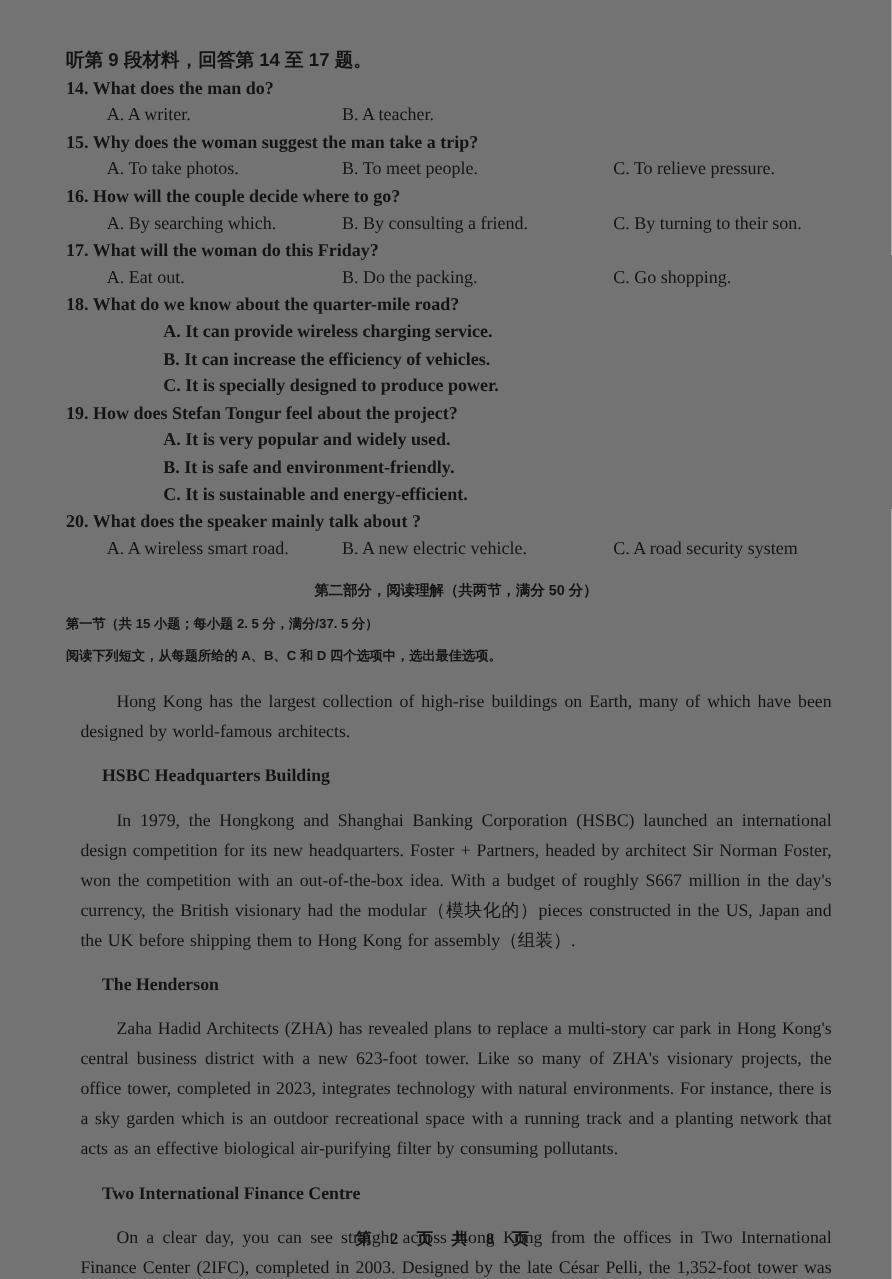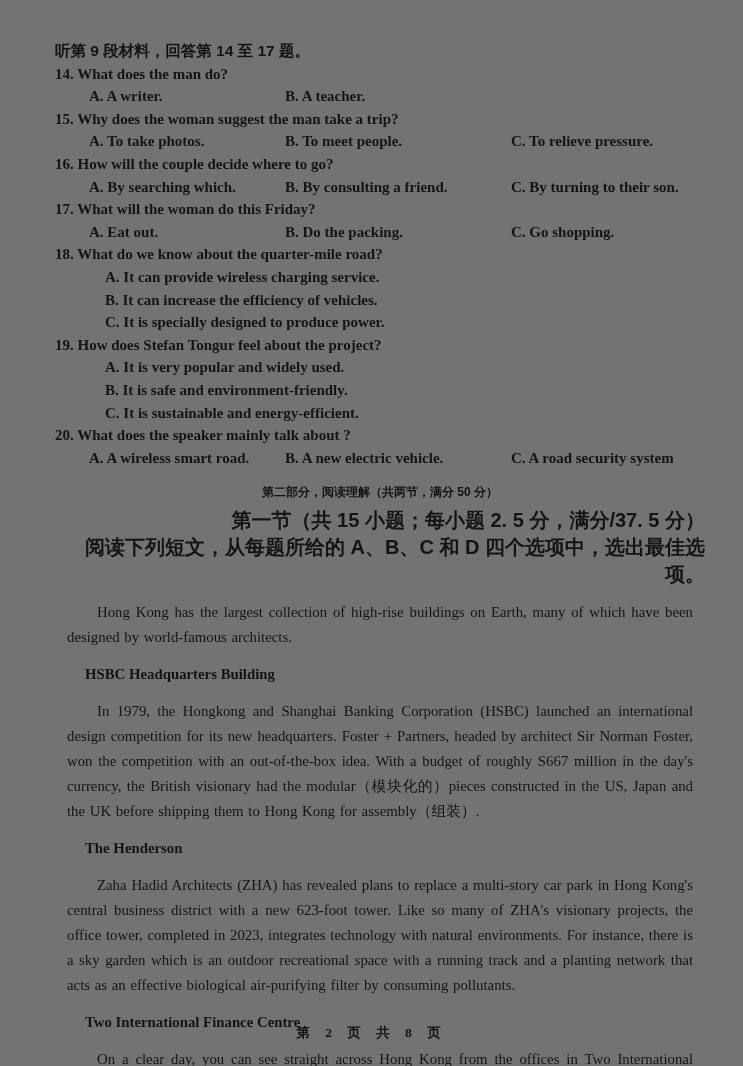--- a/index.html
+++ b/index.html
@@ -19,35 +19,35 @@
   .listening { line-height:22.6px; font-size:15px; }
   .cn-head {
     font-family:"Liberation Sans", sans-serif;
     font-weight:700; font-size:15.5px;
   }
   .q-text { font-weight:700; }
   .opts-row {
     display:grid;
     grid-template-columns:196px 226px 1fr;
     padding-left:34px;
-    font-weight:700;
+    font-weight:400;
   }
   .opts-col { padding-left:50px; font-weight:700; }
-  .opts-col .opt { display:block; }
+  .opts-col .opt { display:block;margin-left:31px; }
 
   
   .part-title {
     margin-top:8px;
     text-align:center;
     font-family:"Liberation Sans", sans-serif;
     font-weight:700; font-size:12px; line-height:30px;
   }
   .section-line, .instructions {
     font-family:"Liberation Sans", sans-serif;
-    font-weight:700; font-size:20px; line-height:27px;text-align:right;
+    font-weight:700; font-size:11px; line-height:27px;
   }
   .passage { margin-top:10px; font-size:14.8px; line-height:25px; }
   .passage p {
     margin:12px; text-align:justify; text-indent:30px;
     word-spacing:1px;
   }
   .passage .subhead {
     margin:0; padding-left:30px; font-weight:700;
     font-size:14.8px; text-align:left;
   }

